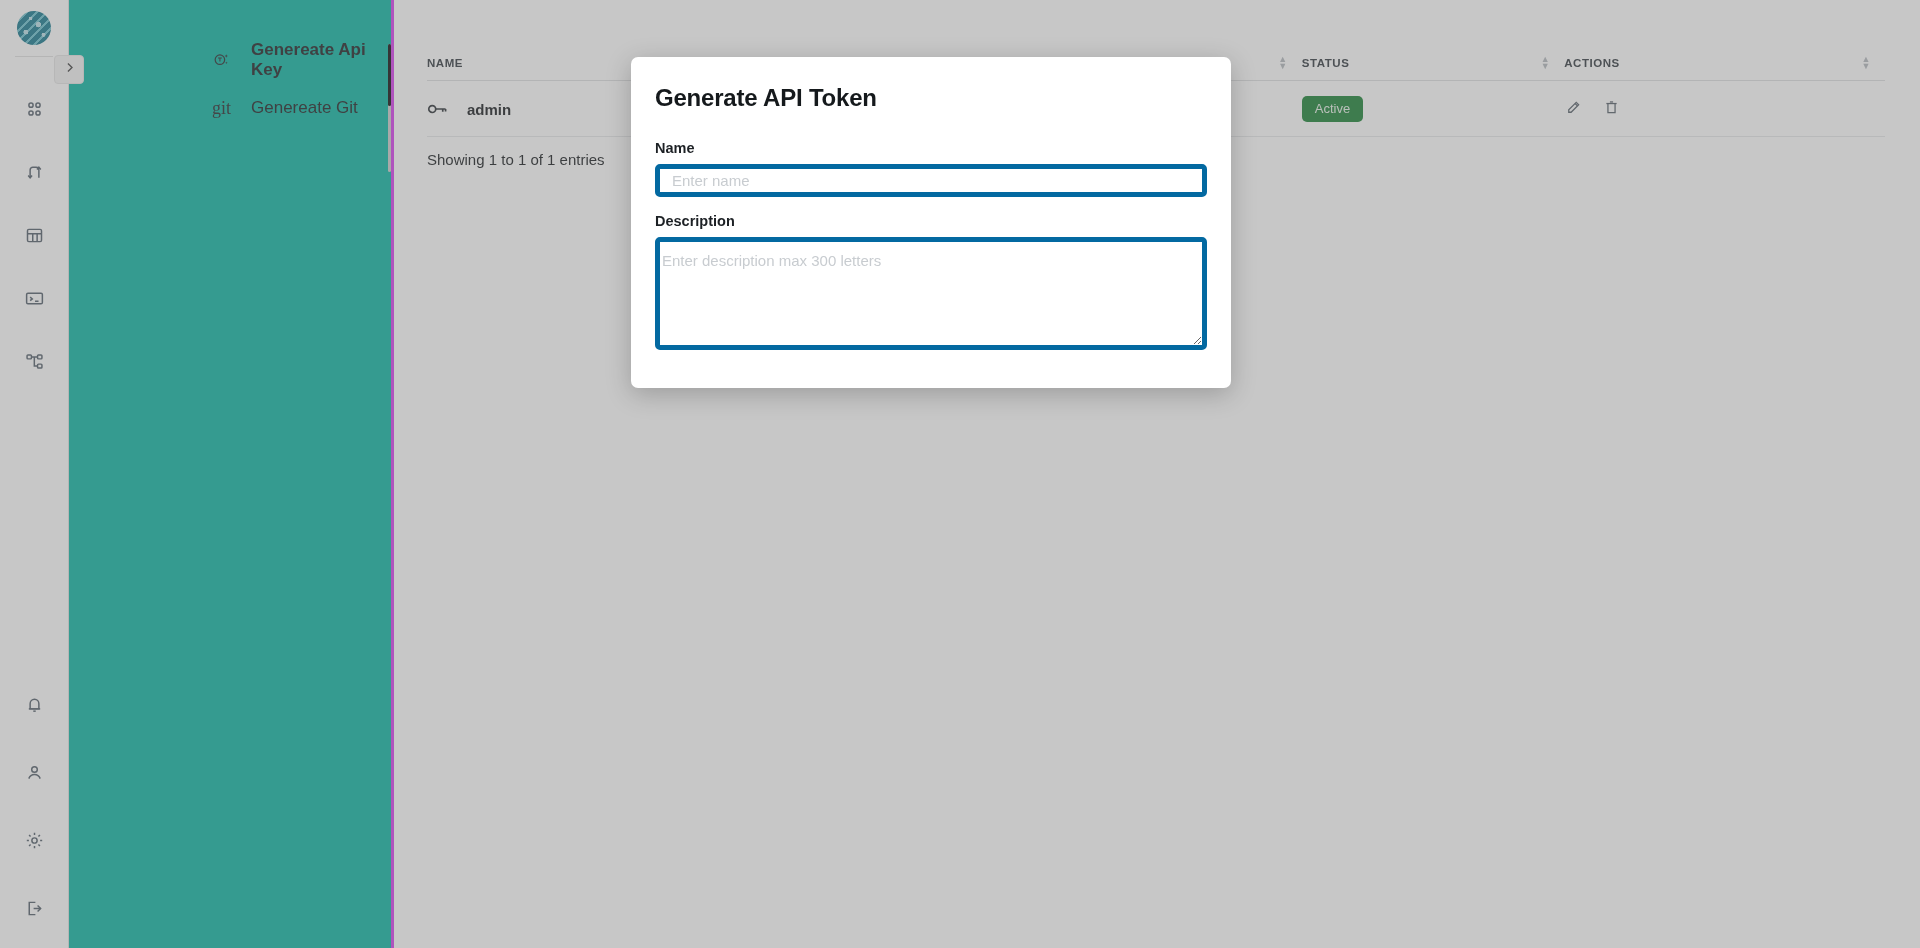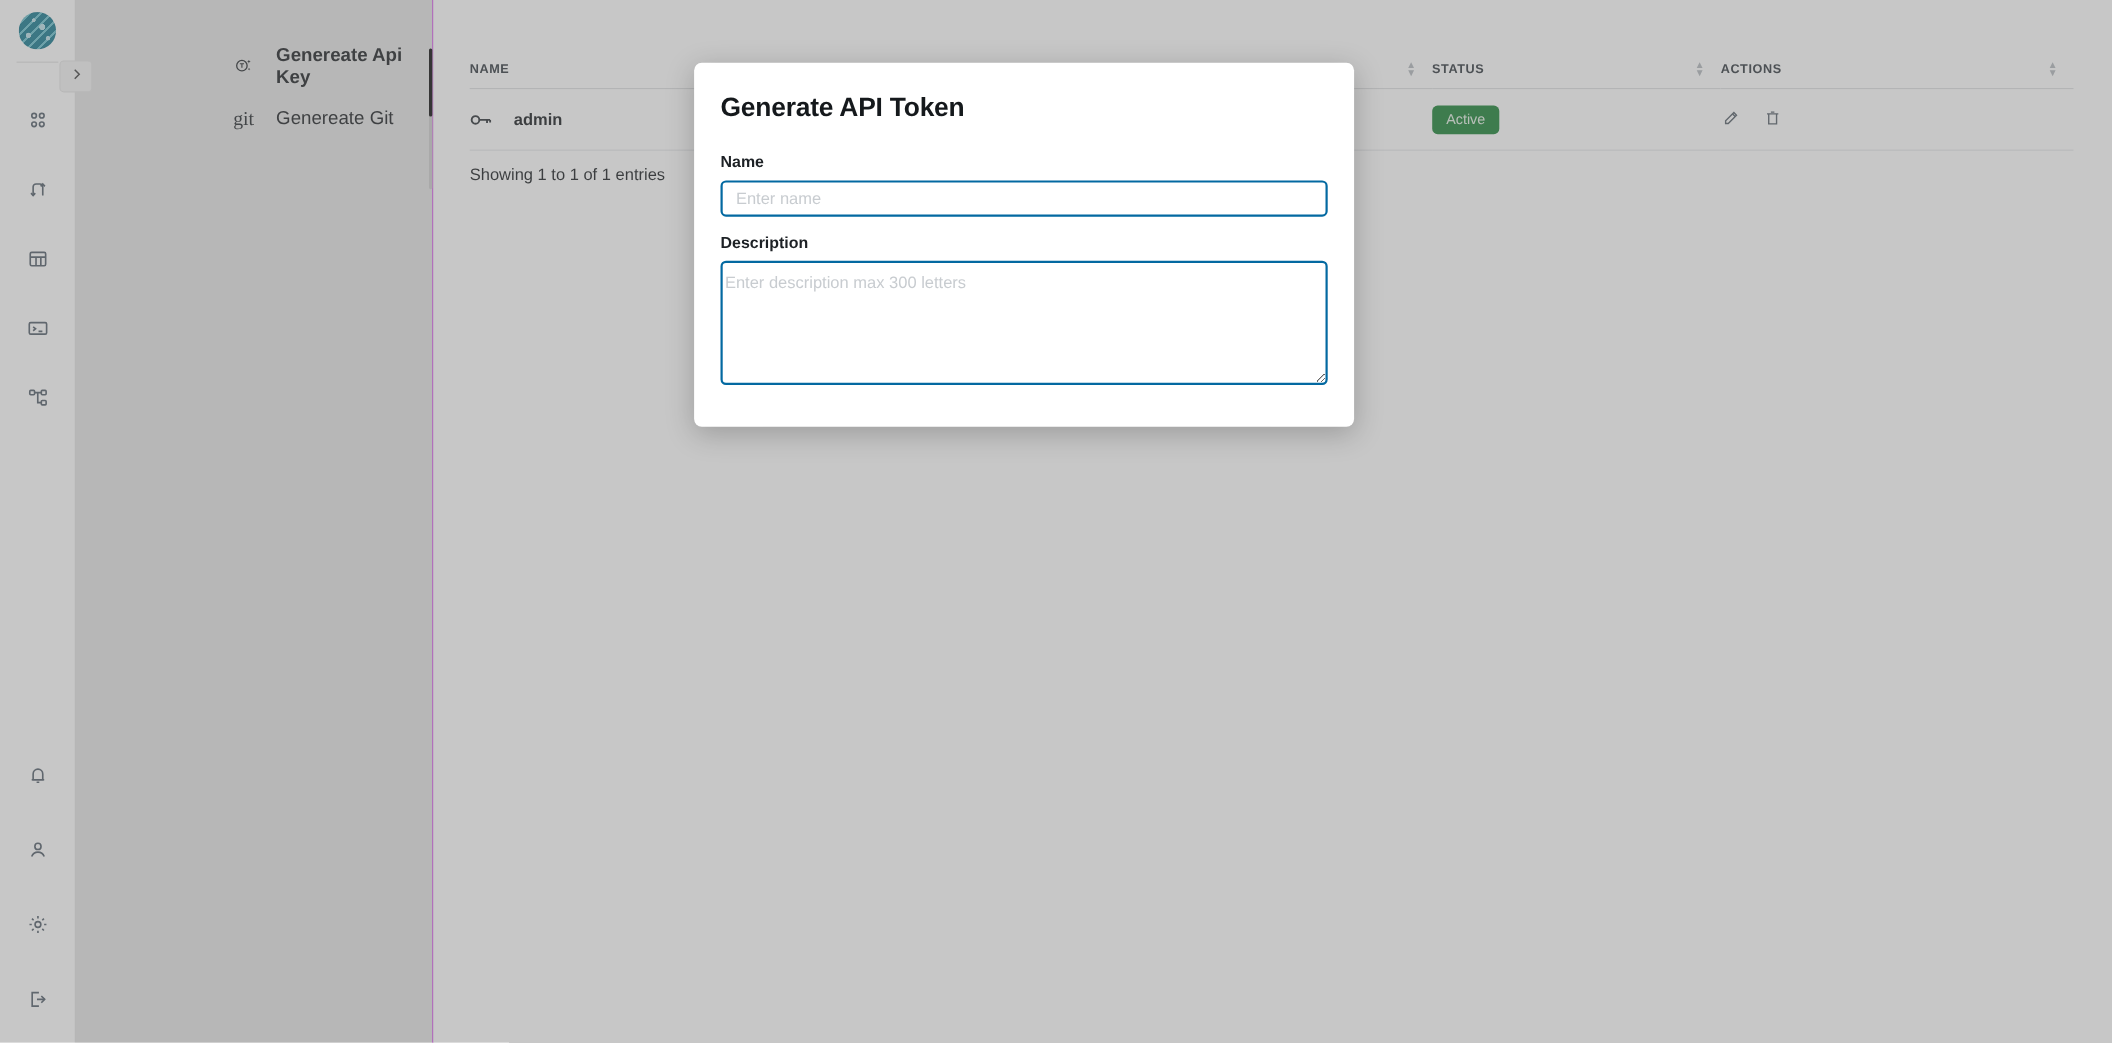--- a/index.html
+++ b/index.html
@@ -72,24 +72,24 @@
     display: flex; align-items: center; justify-content: center;
     color: #4a4a4a;
     cursor: pointer;
     z-index: 5;
   }
 
   
   .subnav {
     width: 325px;
     flex: 0 0 325px;
-    background: #e5e5e5;
+    background: #14b8a6;
     padding: 36px 0 0 0;
     position: relative;
-    border-right: 1px solid #d946ef;
+    border-right: 3px solid #d946ef;
   }
   .subnav-item {
     display: flex; align-items: center;
     gap: 17px;
     height: 48px;
     padding-left: 145px;
     cursor: pointer;
     color: #25282b;
     font-size: 17px;
   }
@@ -216,21 +216,21 @@
   }
   .field-label {
     font-size: 14.5px;
     color: #1d2125;
     font-weight: 600;
     margin-bottom: 8px;
     display: block;
   }
   .text-input, .text-area {
     width: 100%;
-    border: 2px solid #0369a1;
+    border: 5px solid #0369a1;
     border-radius: 5px;
     font-size: 15px;
     color: #1f2326;
     font-family: "Liberation Sans", sans-serif;
     background: #fff;
     outline: none;
   }
   .text-input { height: 33px; padding: 6px 12px; }
   .text-area {
     height: 113px;

